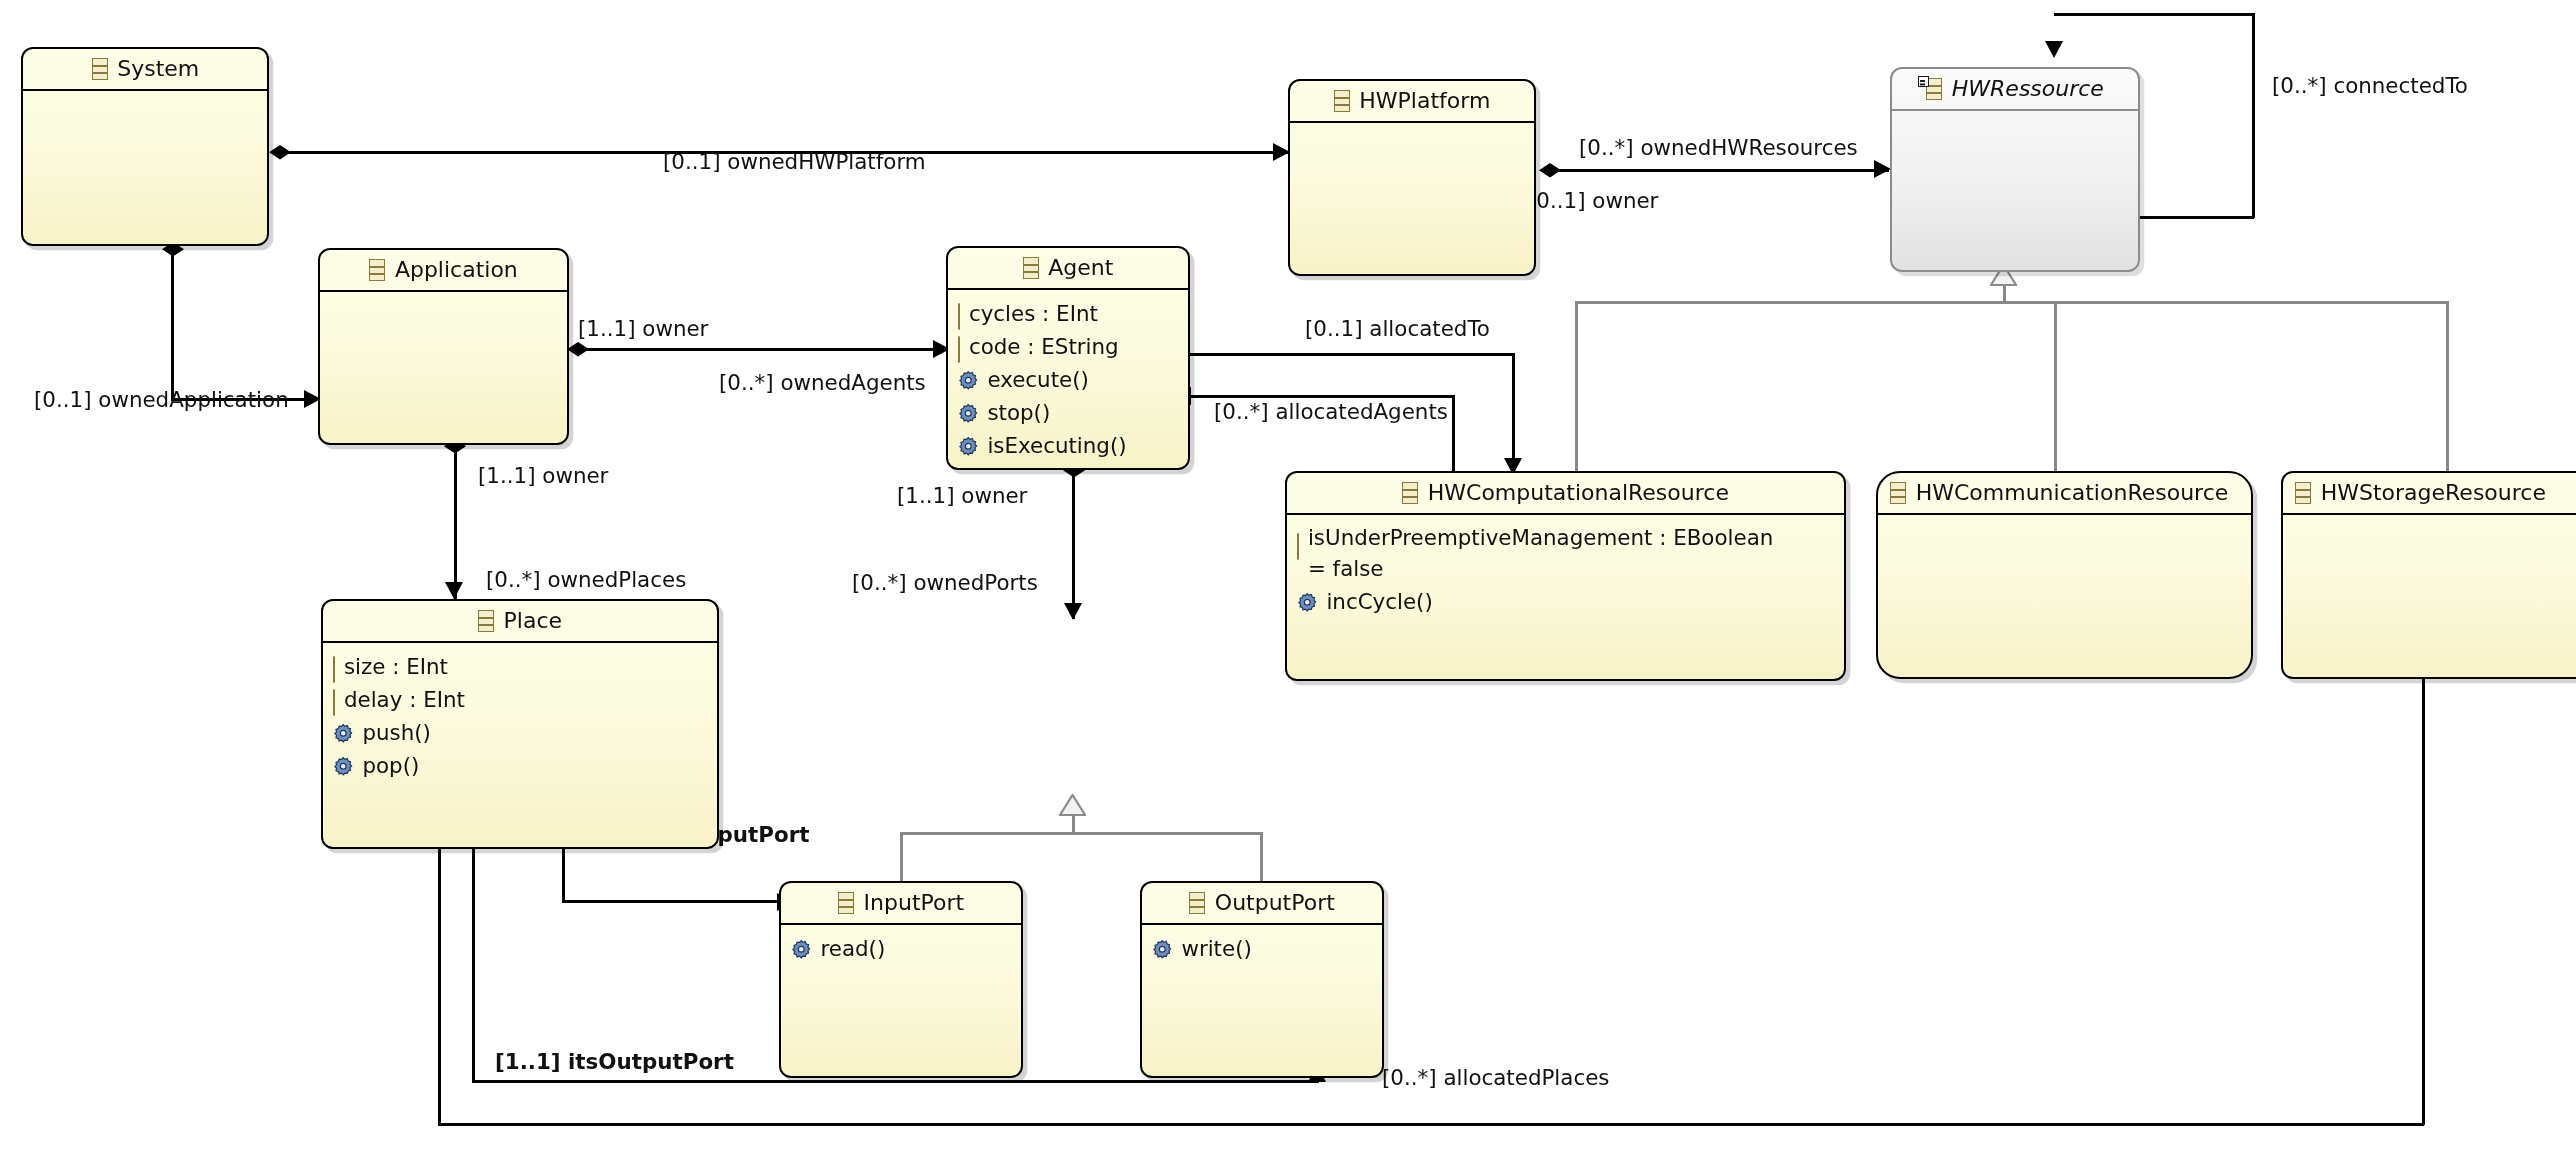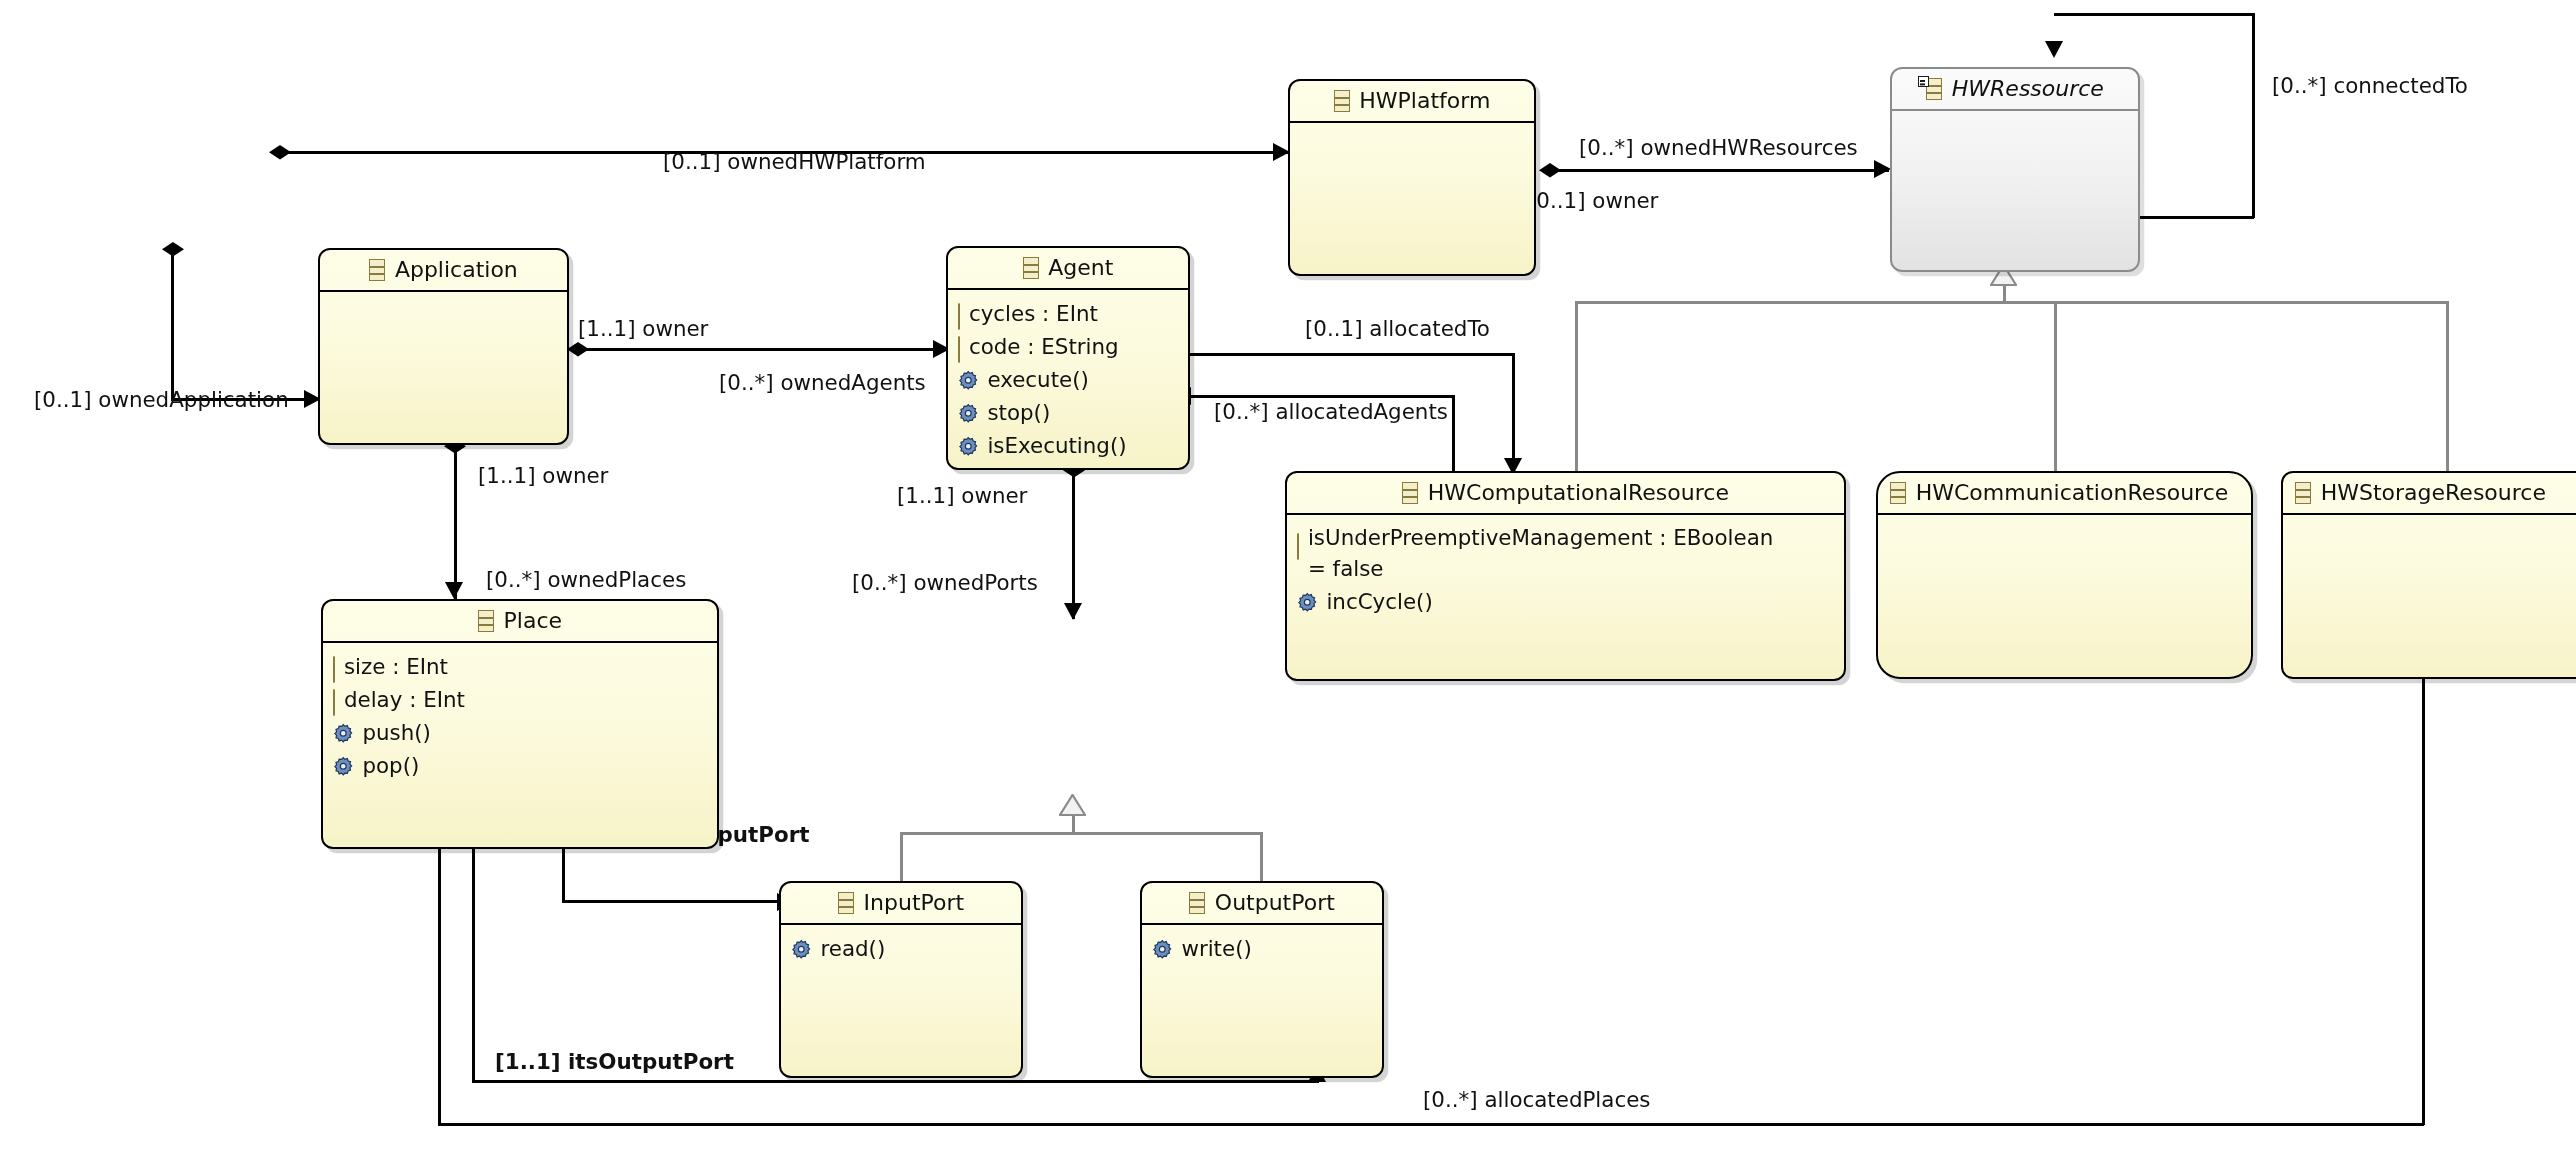--- a/index.html
+++ b/index.html
@@ -148,21 +148,21 @@
 
   <div class="ln lnv" style="left:472px;top:800px;height:282px;"></div>
   <div class="ln lnh" style="left:472px;top:1080px;width:847px;"></div>
   <div class="arw arw-u" style="left:1308px;top:1065px;"></div>
   <div class="lbl bold" style="left:495px;top:1051px;">[1..1] itsOutputPort</div>
 
   <div class="ln lnv" style="left:2422px;top:676px;height:449px;"></div>
   <div class="ln lnh" style="left:438px;top:1123px;width:1986px;"></div>
   <div class="ln lnv" style="left:438px;top:796px;height:329px;"></div>
   <div class="arw arw-u" style="left:430px;top:784px;"></div>
-  <div class="lbl" style="left:1382px;top:1089px;margin-left:41px;">[0..*] allocatedPlaces</div>
+  <div class="lbl" style="left:1382px;top:1067px;">[0..*] allocatedPlaces</div>
 
   <div class="ln lnv gray" style="left:2003px;top:282px;height:21.4px;"></div>
   <div class="ln lnh gray" style="left:1575px;top:301px;width:873px;"></div>
   <div class="ln lnv gray" style="left:1575px;top:301px;height:171px;"></div>
   <div class="ln lnv gray" style="left:2054px;top:301px;height:171px;"></div>
   <div class="ln lnv gray" style="left:2446px;top:301px;height:171px;"></div>
   <div class="tri-wrap" style="left:1990px;top:264px;">
     <svg width="27" height="22" viewBox="0 0 32 26">
         <polygon points="16,1 31,25 1,25" fill="#f2f2f2" stroke="#8b8b8b" stroke-width="2.5"></polygon>
       </svg>
@@ -171,20 +171,27 @@
   <div class="ln lnv gray" style="left:1072px;top:813px;height:21.4px;"></div>
   <div class="ln lnh gray" style="left:900px;top:832px;width:362px;"></div>
   <div class="ln lnv gray" style="left:900px;top:832px;height:51px;"></div>
   <div class="ln lnv gray" style="left:1260px;top:832px;height:51px;"></div>
   <div class="tri-wrap" style="left:1059px;top:794px;">
     <svg width="27" height="22" viewBox="0 0 32 26">
         <polygon points="16,1 31,25 1,25" fill="#f2f2f2" stroke="#8b8b8b" stroke-width="2.5"></polygon>
       </svg>
   </div>
 
+  <div class="cls" style="left:21.4px;top:47px;width:248px;height:199px;">
+    <div class="hdr">
+      <span class="ico-class"></span>
+      <span class="nm">System</span>
+    </div>
+    <div class="body"></div>
+  </div>
 
   <div class="cls" style="left:318px;top:248px;width:251px;height:197px;">
     <div class="hdr">
       <span class="ico-class"></span>
       <span class="nm">Application</span>
     </div>
     <div class="body"></div>
   </div>
 
   <div class="cls" style="left:946px;top:246px;width:244px;height:224px;">

